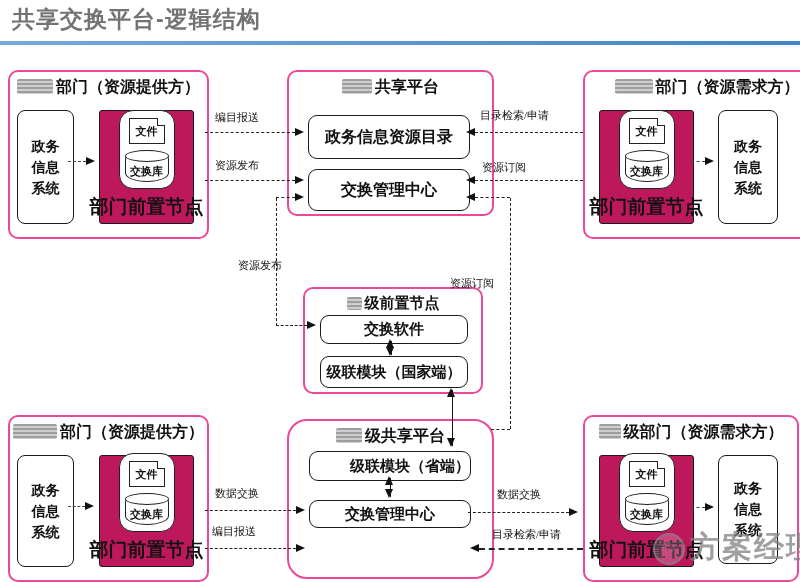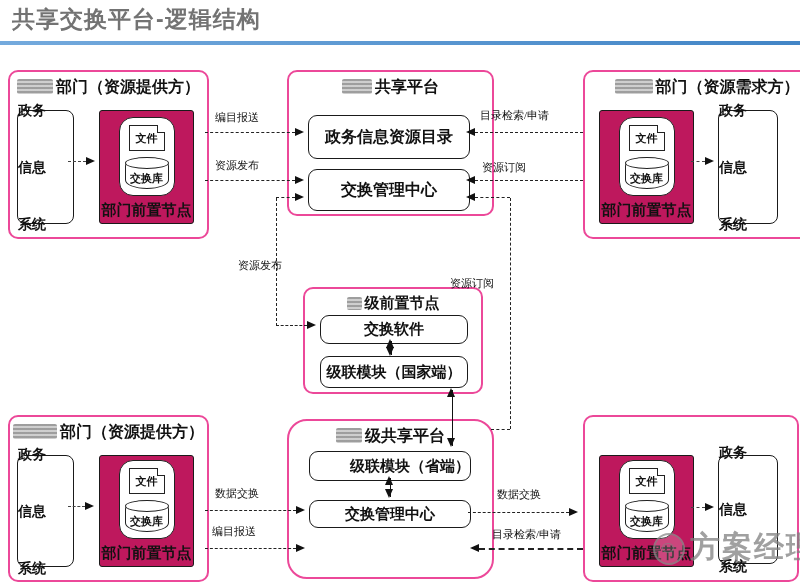--- a/index.html
+++ b/index.html
@@ -22,36 +22,36 @@
   
   .box{position:absolute;background:#fff;border:2px solid #ec4899;border-radius:10px;z-index:2;}
   .box-title{position:absolute;left:0;right:0;top:5px;text-align:center;font-weight:bold;
              font-size:16px;white-space:nowrap;}
   .redact{display:inline-block;height:15px;margin-right:3px;vertical-align:-2px;border-radius:2px;
           background:repeating-linear-gradient(180deg,#939393 0 2px,#c9c9c9 2px 4px);opacity:.9;}
   .sub{position:absolute;border:1.6px solid #1a1a1a;border-radius:9px;background:#fff;
        display:flex;align-items:center;justify-content:center;font-weight:bold;font-size:16px;
        white-space:nowrap;}
   .sysbox{position:absolute;border:1.6px solid #1a1a1a;border-radius:8px;background:#fff;
-          display:flex;flex-direction:column;align-items:flex-start;justify-content:center;
-          font-weight:bold;font-size:14px;line-height:1.5;gap:36px;}
+          display:flex;flex-direction:column;align-items:center;justify-content:center;
+          font-weight:bold;font-size:14px;line-height:1.5;}
   .prenode{position:absolute;border:1.6px solid #1a1a1a;border-radius:3px;background:#be185d;
            display:flex;flex-direction:column;align-items:center;justify-content:flex-end;padding-bottom:3px;}
   .pn-inner{border:1.3px solid #222;border-radius:14px;width:54px;display:flex;flex-direction:column;
             align-items:center;padding:7px 0 6px;margin-bottom:5px;background:#fff;}
   .filebox{position:relative;width:34px;height:24px;border:1.2px solid #222;background:#fff;
            display:flex;align-items:center;justify-content:center;font-size:11px;font-weight:bold;
            margin-bottom:6px;}
   .filebox::before{content:"";position:absolute;top:-1px;right:-1px;width:7px;height:7px;background:#fff;
                    border-left:1.2px solid #222;border-bottom:1.2px solid #222;}
   .cyl{position:relative;width:42px;height:30px;border:1.2px solid #222;border-radius:50%/9px;background:#fff;}
   .cyl::before{content:"";position:absolute;left:-1px;top:-1px;right:-1px;height:10px;
                border:1.2px solid #222;border-radius:50%;background:#fff;}
   .cyl span{position:absolute;left:0;right:0;bottom:2px;text-align:center;font-size:11px;font-weight:bold;}
-  .pn-label{font-size:15px;font-weight:bold;white-space:nowrap;}
+  .pn-label{font-size:19px;font-weight:bold;white-space:nowrap;}
   
   .hdash{position:absolute;border-top:1.7px dashed #222;z-index:3;}
   .vdash{position:absolute;border-left:1.7px dashed #222;z-index:3;}
   .vsolid{position:absolute;border-left:1.8px solid #111;z-index:3;}
   .hdash-lite{position:absolute;border-top:1.3px dashed #444;z-index:3;}
   .tri{position:absolute;width:0;height:0;z-index:3;}
   .tri-r{border-left:9px solid #111;border-top:4.5px solid transparent;border-bottom:4.5px solid transparent;}
   .tri-l{border-right:9px solid #111;border-top:4.5px solid transparent;border-bottom:4.5px solid transparent;}
   .tri-u{border-bottom:9px solid #111;border-left:4.5px solid transparent;border-right:4.5px solid transparent;}
   .tri-d{border-top:9px solid #111;border-left:4.5px solid transparent;border-right:4.5px solid transparent;}
@@ -163,20 +163,23 @@
           </div>
         <div class="cyl">
             <span>交换库</span>
           </div>
       </div>
       <div class="pn-label">部门前置节点</div>
     </div>
   </div>
 
   <div class="box" style="left:583px;top:415px;width:212px;height:163px;">
+    <div class="box-title">
+      <span class="redact" style="width:22px;"></span><span>级部门（资源需求方）</span>
+    </div>
     <div class="prenode" style="left:14px;top:38px;width:93px;bottom:13px;">
       <div class="pn-inner">
         <div class="filebox">
             <span>文件</span>
           </div>
         <div class="cyl">
             <span>交换库</span>
           </div>
       </div>
       <div class="pn-label">部门前置节点</div>

